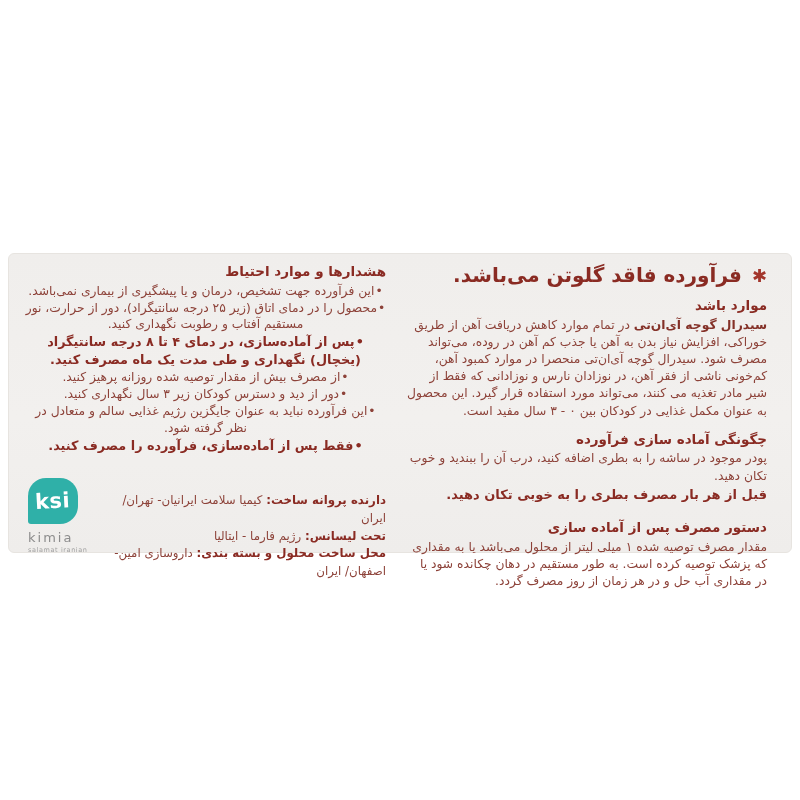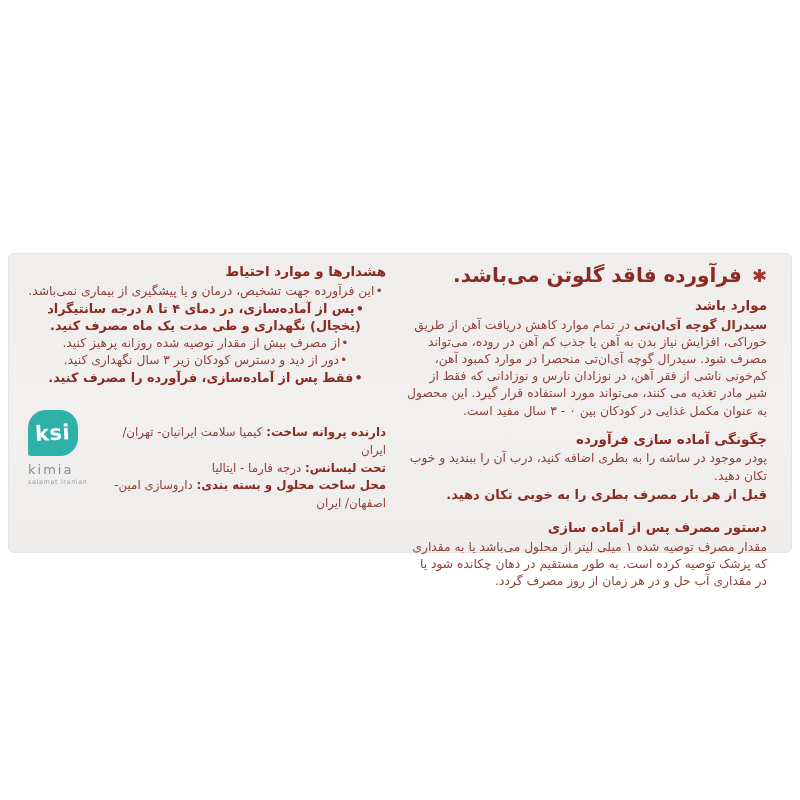--- a/index.html
+++ b/index.html
@@ -146,36 +146,38 @@
       <div class="sec">
         <h3 class="sec-heading">دستور مصرف پس از آماده سازی</h3>
         <p class="sec-body">مقدار مصرف توصیه شده ۱ میلی لیتر از محلول می‌باشد یا به مقداری که پزشک توصیه کرده است. به طور مستقیم در دهان چکانده شود یا در مقداری آب حل و در هر زمان از روز مصرف گردد.</p>
       </div>
     </div>
 
     <div class="col">
       <h3 class="sec-heading">هشدارها و موارد احتیاط</h3>
       <ul class="warn-list">
         <li class="warn-item"><span class="bullet">•</span><span>این فرآورده جهت تشخیص، درمان و یا پیشگیری از بیماری نمی‌باشد.</span></li>
+        <li class="warn-item"><span class="bullet">•</span><span>محصول را در دمای اتاق (زیر ۲۵ درجه سانتیگراد)، دور از حرارت، نور مستقیم آفتاب و رطوبت نگهداری کنید.</span></li>
         <li class="warn-item bold"><span class="bullet">•</span><span>پس از آماده‌سازی، در دمای ۴ تا ۸ درجه سانتیگراد (یخچال) نگهداری و طی مدت یک ماه مصرف کنید.</span></li>
         <li class="warn-item"><span class="bullet">•</span><span>از مصرف بیش از مقدار توصیه شده روزانه پرهیز کنید.</span></li>
         <li class="warn-item"><span class="bullet">•</span><span>دور از دید و دسترس کودکان زیر ۳ سال نگهداری کنید.</span></li>
+        <li class="warn-item"><span class="bullet">•</span><span>این فرآورده نباید به عنوان جایگزین رژیم غذایی سالم و متعادل در نظر گرفته شود.</span></li>
         <li class="warn-item bold"><span class="bullet">•</span><span>فقط پس از آماده‌سازی، فرآورده را مصرف کنید.</span></li>
       </ul>
 
       <div class="footer">
         <div class="logo-block">
           <div class="logo-mark">
             <span class="monogram">ksi</span>
           </div>
           <div class="logo-word">kimia</div>
           <div class="logo-tag">salamat iranian</div>
         </div>
         <div class="mfg-block">
           <div class="mfg-line"><span class="label">دارنده پروانه ساخت:</span> <span>کیمیا سلامت ایرانیان- تهران/ ایران</span></div>
-          <div class="mfg-line"><span class="label">تحت لیسانس:</span> <span>درجه فارما - ایتالیا</span></div>
+          <div class="mfg-line"><span class="label">تحت لیسانس:</span> <span>رژیم فارما - ایتالیا</span></div>
           <div class="mfg-line"><span class="label">محل ساخت محلول و بسته بندی:</span> <span>داروسازی امین- اصفهان/ ایران</span></div>
         </div>
       </div>
     </div>
 
   </div>
 </div>
 
 </body></html>

